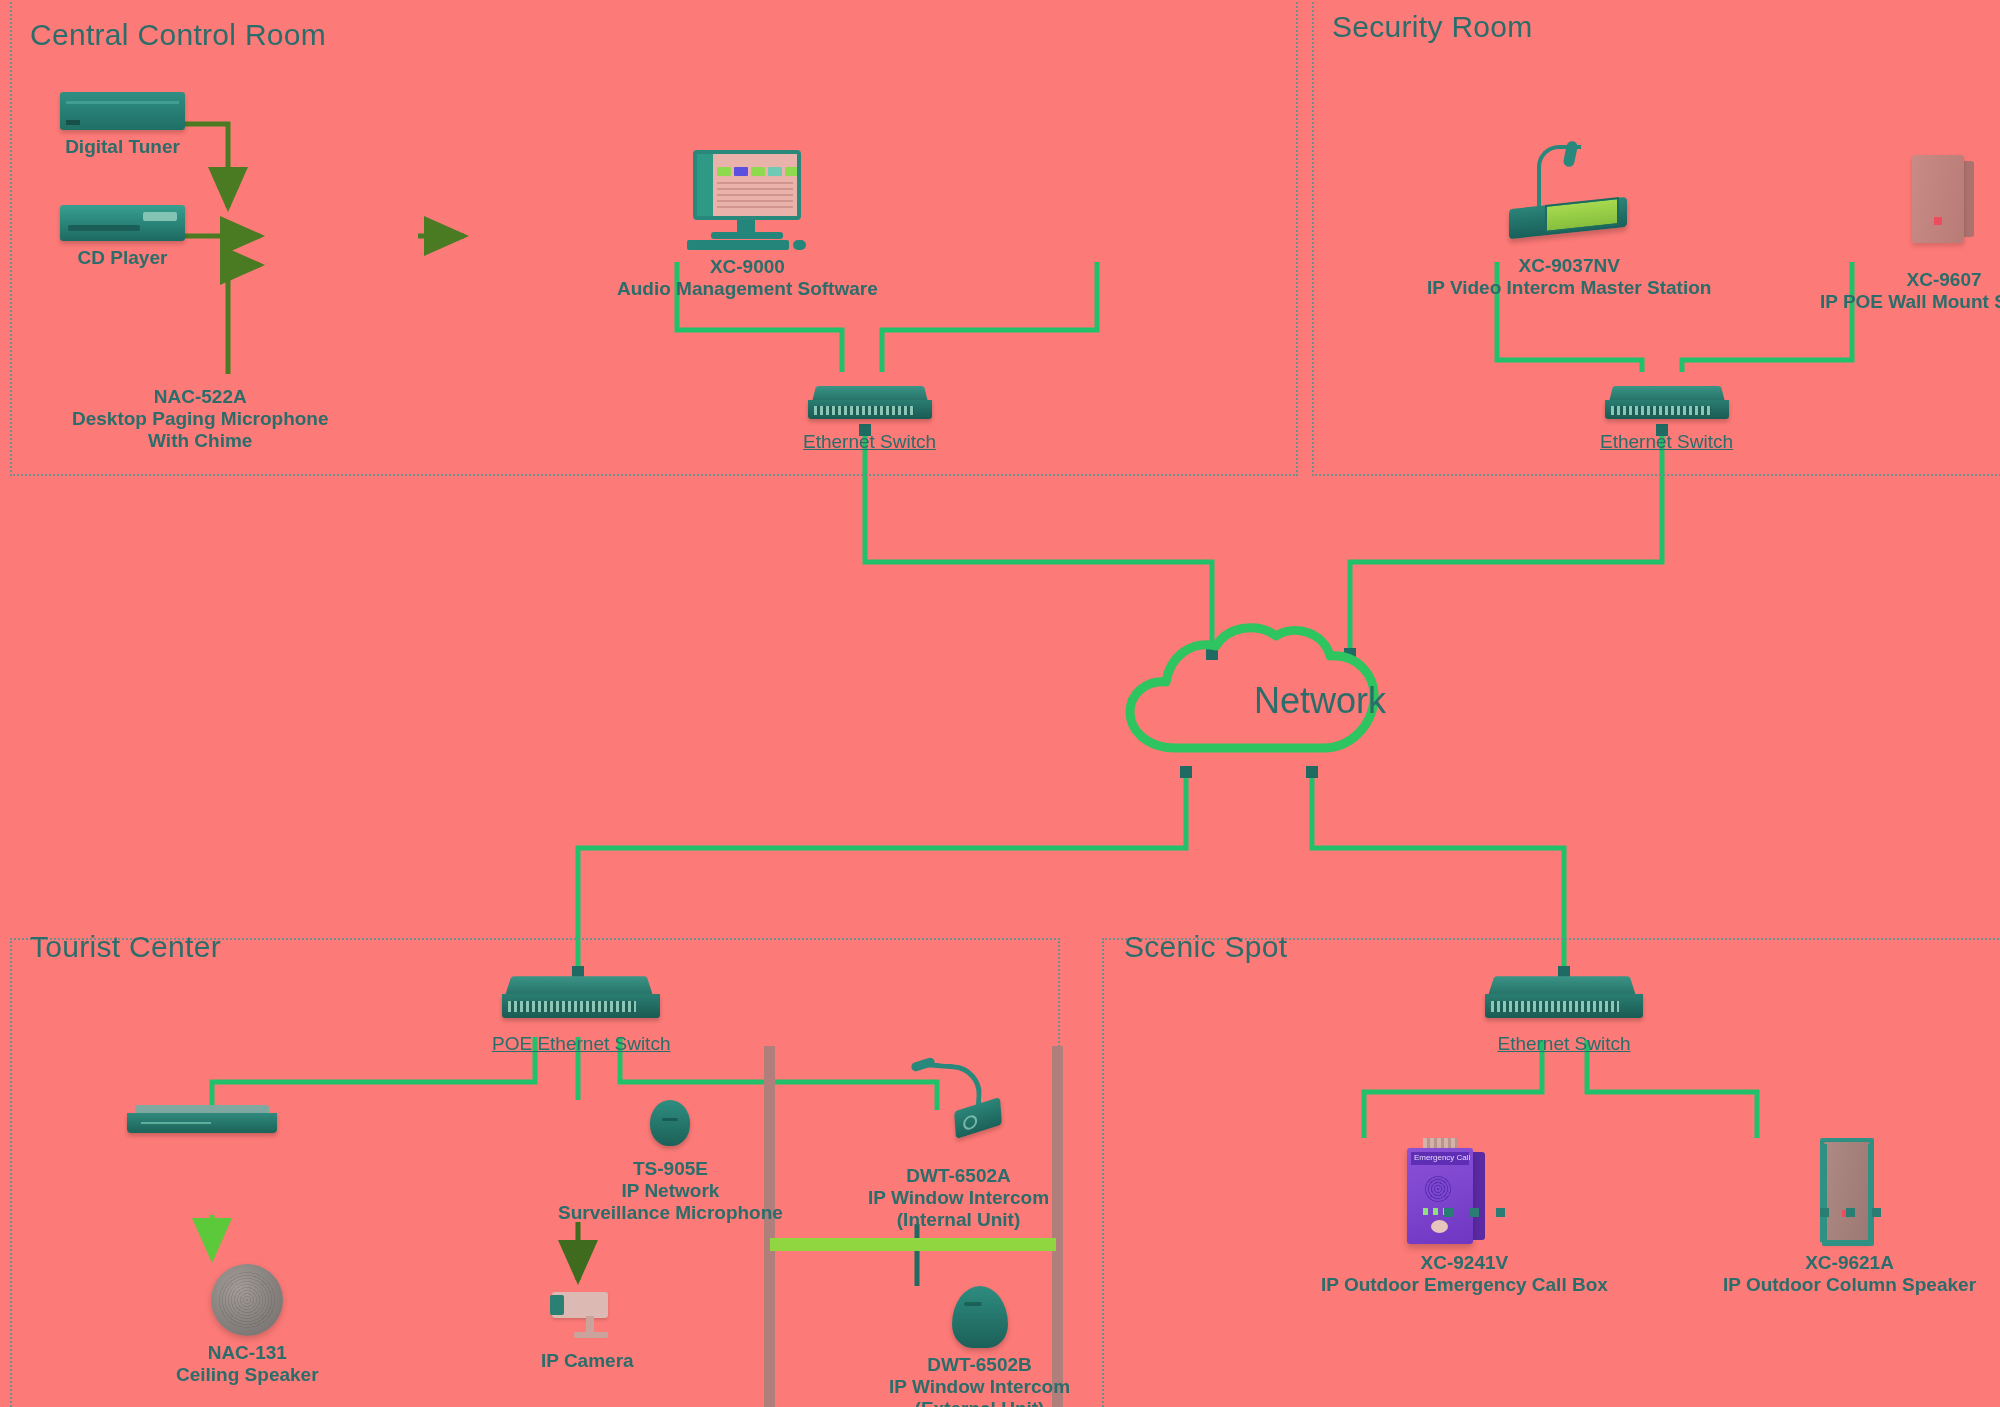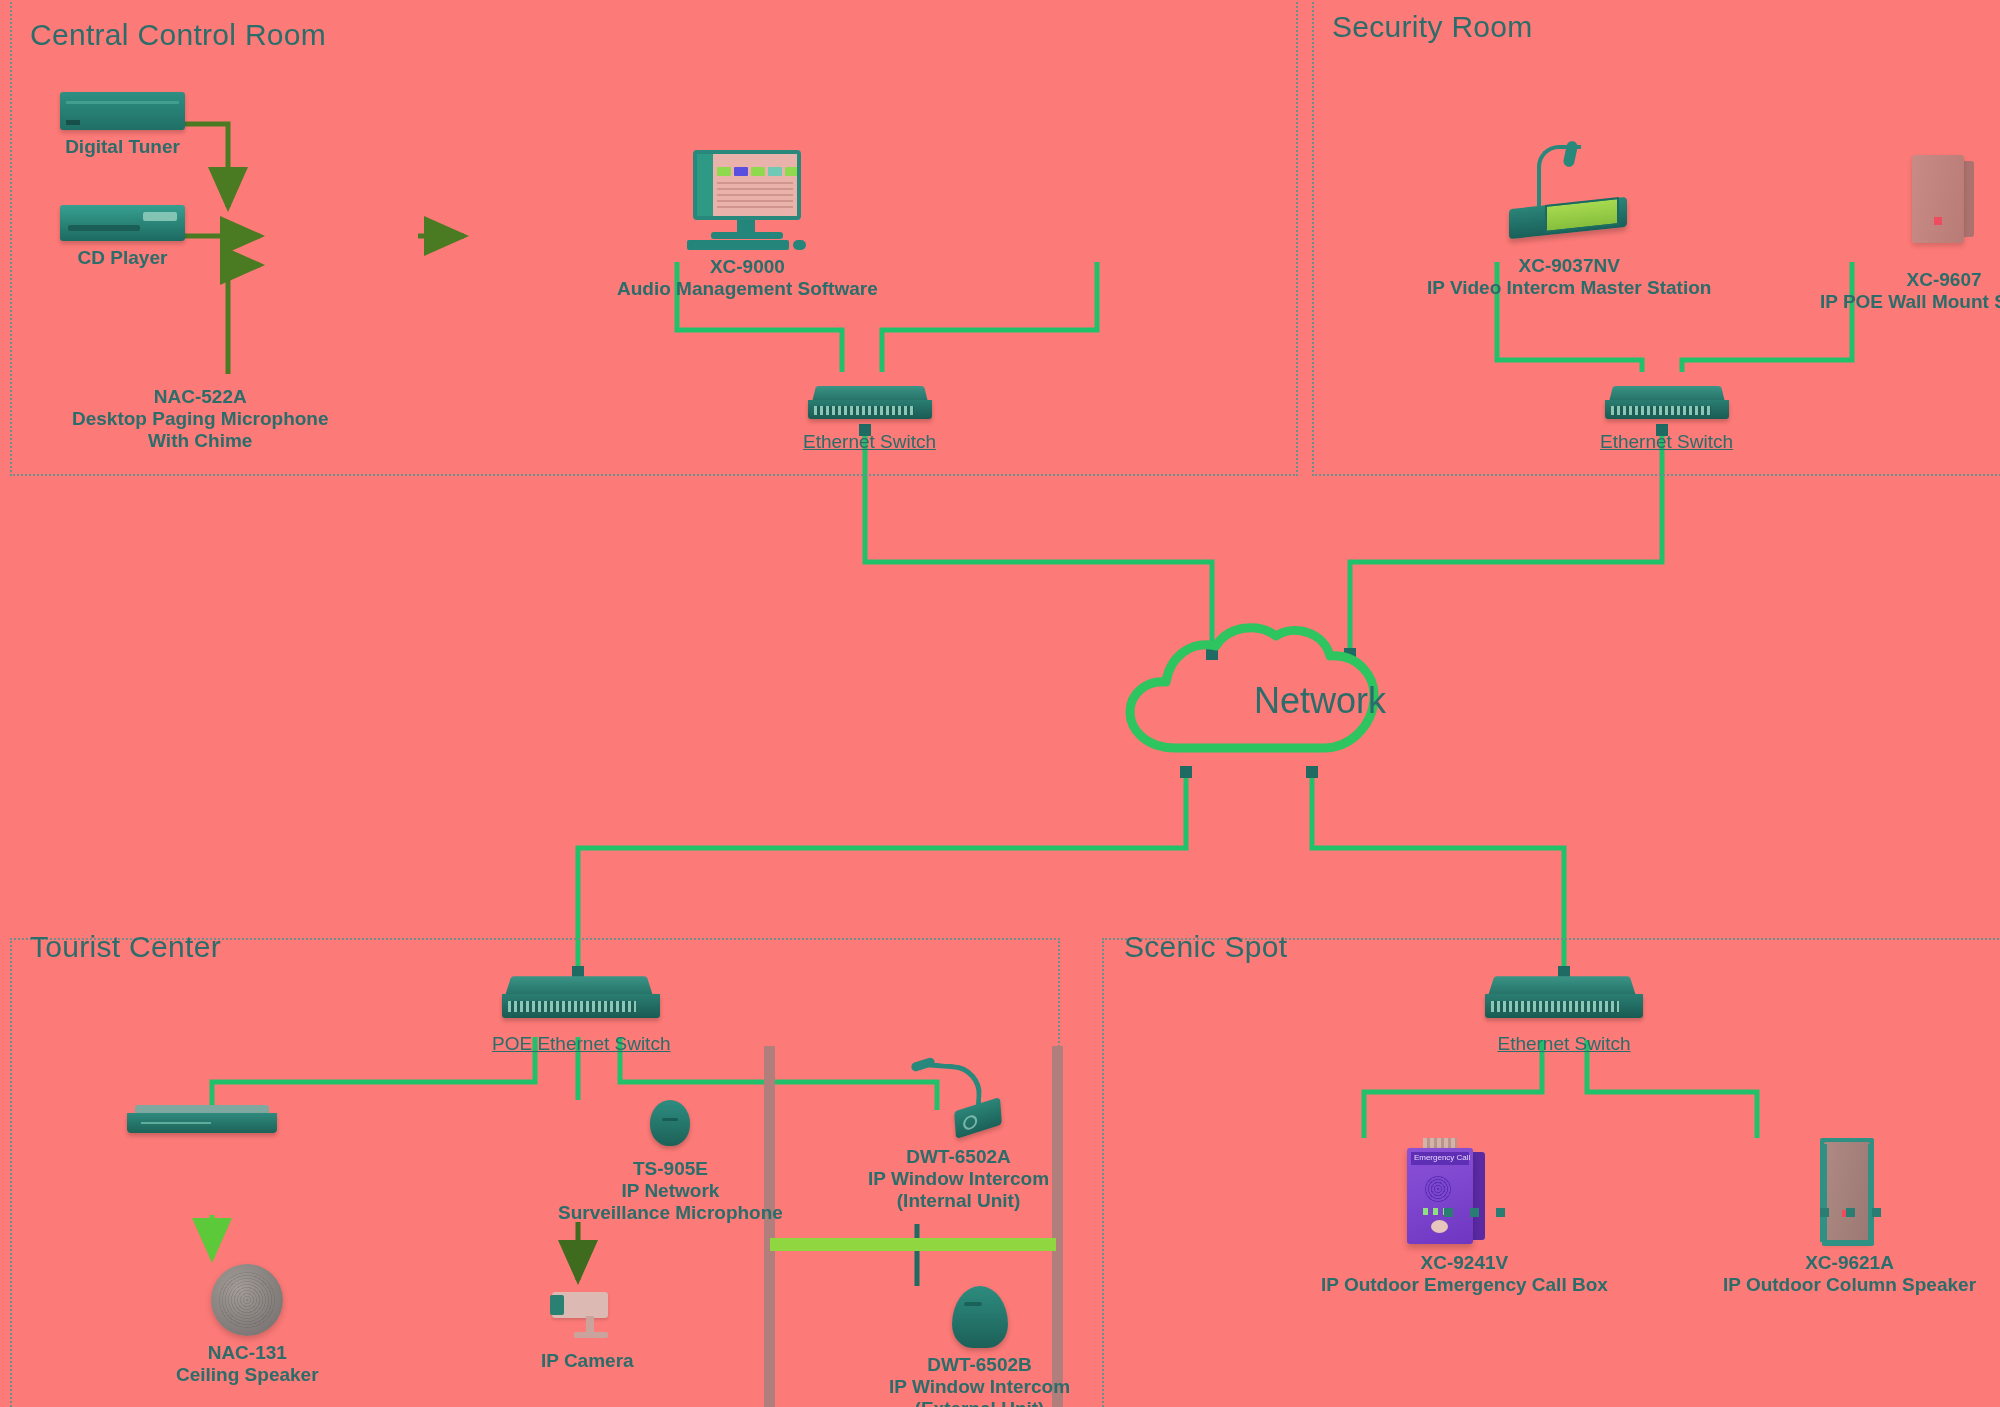--- a/index.html
+++ b/index.html
@@ -455,21 +455,21 @@
           <div class="lens"></div>
           <div class="mount"></div>
           <div class="foot"></div>
         </div>
     </div>
     <div class="caption">
       <span class="l">IP Camera</span>
     </div>
   </div>
 
-  <div class="node" style="left:856px;top:1060px;">
+  <div class="node" style="left:856px;top:1060px;gap:19px;">
     <div class="art">
       <div class="winmic">
           <div class="arm"></div>
           <div class="tip"></div>
           <div class="pad"></div>
         </div>
     </div>
     <div class="caption">
       <span class="l">DWT-6502A</span>
       <span class="l">IP Window Intercom</span>

